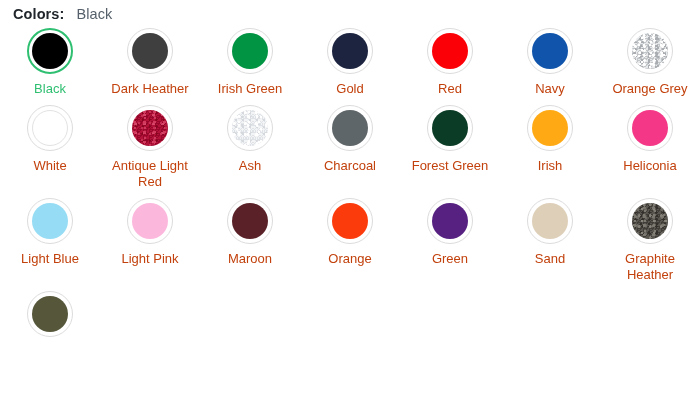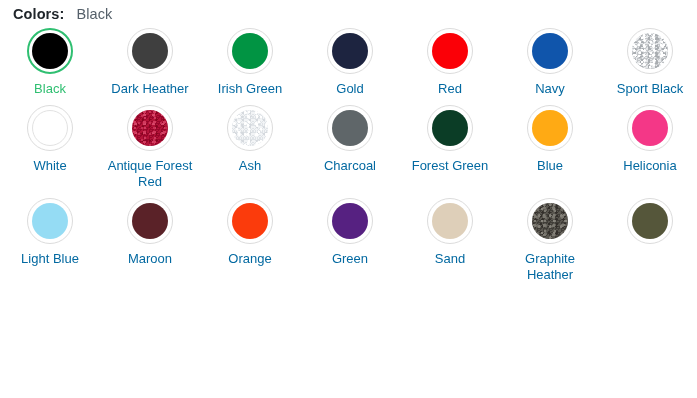--- a/index.html
+++ b/index.html
@@ -98,21 +98,21 @@
   .swatch-disc.has-hairline {
     border: 1px solid #e2e2e2;
   }
 
   
   .swatch-label {
     margin-top: 7px;
     font-size: 13px;
     line-height: 16px;
     text-align: center;
-    color: #0369a1;
+    color: #c2410c;
     max-width: 96px;
     word-wrap: break-word;
   }
   .swatch-cell.is-selected .swatch-label {
     color: #2fbf71;
   }
 
   
   .tex-sportgrey {
     background-color: #d2d4d6;
@@ -218,33 +218,33 @@
       <div class="swatch-cell">
         <div class="swatch-ring">
           <div class="swatch-disc" style="background: rgb(16, 85, 171);"></div>
         </div>
         <div class="swatch-label">Navy</div>
       </div>
       <div class="swatch-cell">
         <div class="swatch-ring">
           <div class="swatch-disc tex-sportgrey"></div>
         </div>
-        <div class="swatch-label">Sport Black</div>
+        <div class="swatch-label">Orange Grey</div>
       </div>
       <div class="swatch-cell">
         <div class="swatch-ring">
           <div class="swatch-disc has-hairline" style="background: rgb(255, 255, 255);"></div>
         </div>
         <div class="swatch-label">White</div>
       </div>
       <div class="swatch-cell">
         <div class="swatch-ring">
           <div class="swatch-disc tex-cherry"></div>
         </div>
-        <div class="swatch-label">Antique Forest Red</div>
+        <div class="swatch-label">Antique Light Red</div>
       </div>
       <div class="swatch-cell">
         <div class="swatch-ring">
           <div class="swatch-disc tex-ash"></div>
         </div>
         <div class="swatch-label">Ash</div>
       </div>
       <div class="swatch-cell">
         <div class="swatch-ring">
           <div class="swatch-disc" style="background: rgb(95, 102, 105);"></div>
@@ -254,36 +254,42 @@
       <div class="swatch-cell">
         <div class="swatch-ring">
           <div class="swatch-disc" style="background: rgb(11, 61, 38);"></div>
         </div>
         <div class="swatch-label">Forest Green</div>
       </div>
       <div class="swatch-cell">
         <div class="swatch-ring">
           <div class="swatch-disc" style="background: rgb(255, 170, 20);"></div>
         </div>
-        <div class="swatch-label">Blue</div>
+        <div class="swatch-label">Irish</div>
       </div>
       <div class="swatch-cell">
         <div class="swatch-ring">
           <div class="swatch-disc" style="background: rgb(244, 55, 135);"></div>
         </div>
         <div class="swatch-label">Heliconia</div>
       </div>
       <div class="swatch-cell">
         <div class="swatch-ring">
           <div class="swatch-disc" style="background: rgb(149, 220, 244);"></div>
         </div>
         <div class="swatch-label">Light Blue</div>
       </div>
       <div class="swatch-cell">
         <div class="swatch-ring">
+          <div class="swatch-disc" style="background: rgb(252, 183, 221);"></div>
+        </div>
+        <div class="swatch-label">Light Pink</div>
+      </div>
+      <div class="swatch-cell">
+        <div class="swatch-ring">
           <div class="swatch-disc" style="background: rgb(90, 34, 40);"></div>
         </div>
         <div class="swatch-label">Maroon</div>
       </div>
       <div class="swatch-cell">
         <div class="swatch-ring">
           <div class="swatch-disc" style="background: rgb(251, 59, 12);"></div>
         </div>
         <div class="swatch-label">Orange</div>
       </div>

